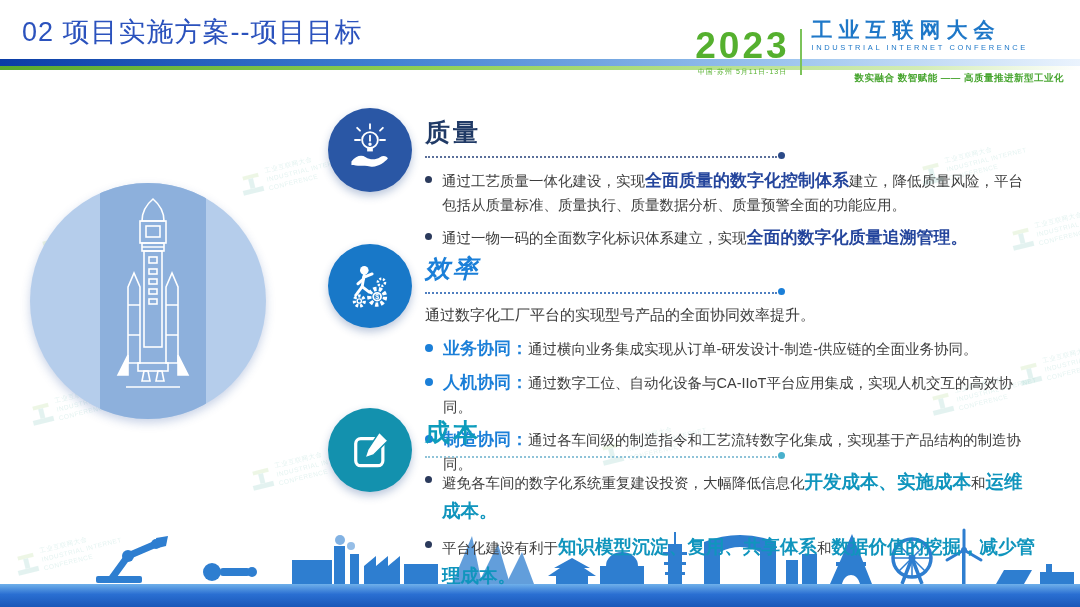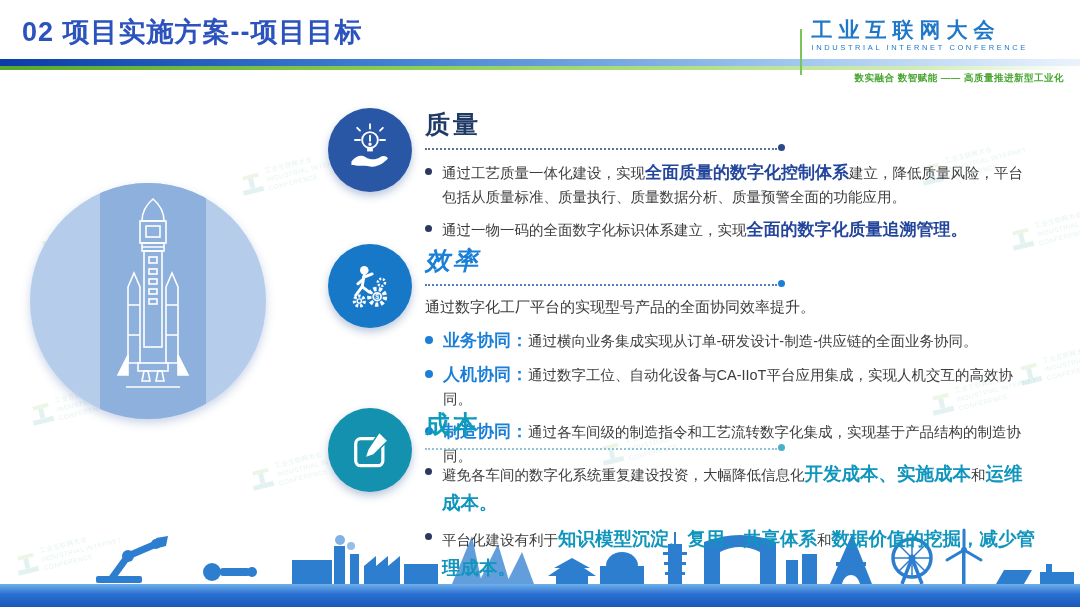--- a/index.html
+++ b/index.html
@@ -2,21 +2,21 @@
 <html><head>
 <meta charset="utf-8">
 <style>
   html,body{margin:0;padding:0;background:#e8e8e8;}
   .slide{
     position:relative;width:1080px;height:607px;background:#ffffff;
     overflow:hidden;font-family:"Liberation Sans",sans-serif;
   }
   
   .page-title{
-    position:absolute;left:22px;top:14px;font-size:27px;font-weight:bold;
+    position:absolute;left:22px;top:14px;font-size:27px;font-weight:normal;
     color:#2b52bd;letter-spacing:1px;z-index:3;
   }
   .bar-blue{position:absolute;left:0;right:0;top:59px;height:7px;z-index:3;
     background:linear-gradient(90deg,#0a3ca6 0%,#3f7fd0 35%,#9cc4ee 72%,#eaf3fd 100%);}
   .bar-green{position:absolute;left:0;right:0;top:66px;height:4px;z-index:3;
     background:linear-gradient(90deg,#58a82e 0%,#8fd055 40%,#d2ecb4 85%,#ffffff 100%);}
   
   .logo{position:absolute;right:16px;top:18px;display:flex;align-items:center;gap:10px;z-index:3;}
   .logo-left{display:flex;flex-direction:column;align-items:center;}
   .logo-year{font-size:37px;font-weight:bold;color:#55b02e;letter-spacing:3px;line-height:1;}
@@ -34,21 +34,21 @@
   .goal-band{position:absolute;left:70px;top:0;width:106px;height:236px;background:#8db0dc;}
   .rocket-svg{position:absolute;left:78px;top:12px;}
   
   .sec{position:absolute;left:328px;width:712px;z-index:2;}
   .sec-icon{
     position:absolute;left:0;top:4px;width:84px;height:84px;border-radius:50%;
     display:flex;align-items:center;justify-content:center;
     box-shadow:0 4px 8px rgba(30,70,140,0.3);
   }
   .sec-body{margin-left:97px;width:612px;}
-  .sec-title{font-size:25px;font-weight:bold;letter-spacing:3px;margin:4px 0 5px 0;}
+  .sec-title{font-size:25px;font-weight:bold;letter-spacing:3px;margin:12px 0 5px 0;}
   .rule{position:relative;width:352px;border-bottom:2px dotted #5a6f9a;margin-bottom:10px;height:2px;}
   .rule .rule-dot{position:absolute;right:-8px;top:-2px;width:7px;height:7px;border-radius:50%;background:#2b4a88;}
   #sec-efficiency .rule{border-color:#4f7fc0;}
   #sec-efficiency .rule .rule-dot{background:#1b7fd8;}
   #sec-cost .rule{border-color:#8fc3d8;}
   #sec-cost .rule .rule-dot{background:#49b0cc;}
   .bullet{display:flex;align-items:flex-start;margin-bottom:8px;}
   .dot{flex:0 0 auto;width:7px;height:7px;border-radius:50%;margin:8px 10px 0 0;background:#2b3a5c;}
   .dot.blue{background:#1b7fd8;width:8px;height:8px;}
   .btext{font-size:14.5px;line-height:1.55;color:#3d3d3d;}
@@ -84,20 +84,24 @@
 </head>
 <body>
 
 <div class="slide">
 
   <div class="page-title">02 项目实施方案--项目目标</div>
   <div class="bar-blue"></div>
   <div class="bar-green"></div>
 
   <div class="logo">
+    <div class="logo-left">
+      <div class="logo-year">2023</div>
+      <div class="logo-date">中国·苏州 5月11日-13日</div>
+    </div>
     <div class="logo-divider"></div>
     <div class="logo-right">
       <div class="logo-cn">工业互联网大会</div>
       <div class="logo-en">INDUSTRIAL INTERNET CONFERENCE</div>
       <div class="logo-tag">数实融合 数智赋能 —— 高质量推进新型工业化</div>
     </div>
   </div>
 
   <div class="wm" style="left:40px;top:225px;">
     <div class="wm-glyph">

